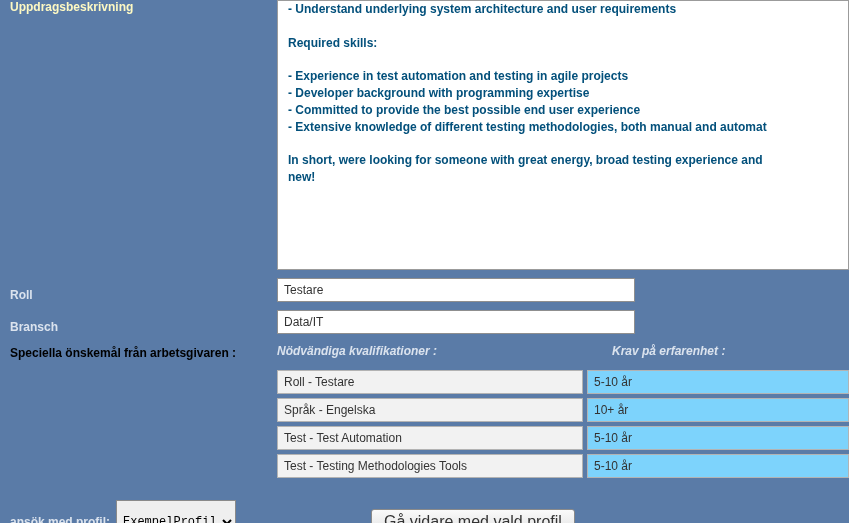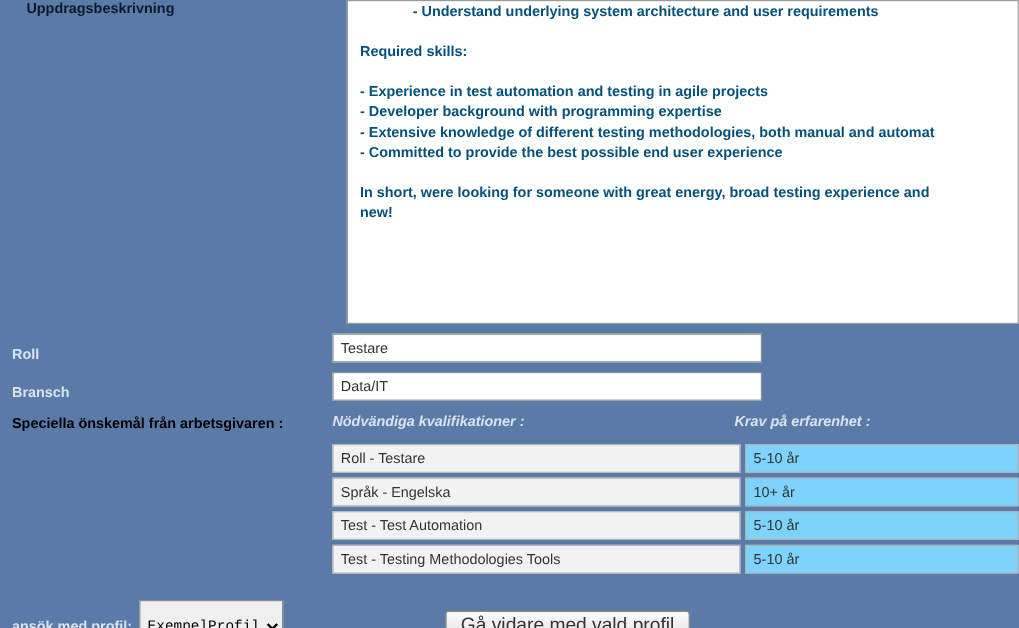--- a/index.html
+++ b/index.html
@@ -15,36 +15,35 @@
     background: #5a7ba7;
   }
   .top-row {
     display: flex;
     align-items: flex-start;
   }
   .label-col {
     width: 277px;
     flex-shrink: 0;
     padding: 0 10px;
-    color: #0f172a;
-    font-weight: bold;
-    margin-left: 12px;
+    color: #fef9c3;
+    font-weight: bold;
   }
   .desc-box {
     background: #fff;
     color: #03507b;
     border: 1px solid #9b9b9b;
     padding: 0 10px 10px 10px;
     font-weight: bold;
     line-height: 1.4;
     flex: 1;
     min-height: 270px;
   }
   .desc-box p { margin: 0; }
-  .desc-box .blk { margin-top: 0; margin-left: 44px; }
+  .desc-box .blk { margin-top: 0; }
   .field-row {
     display: flex;
     align-items: flex-end;
     margin-top: 8px;
   }
   .field-label {
     width: 277px;
     flex-shrink: 0;
     padding: 0 10px;
     color: #dbe3ee;
@@ -90,21 +89,21 @@
     font-style: italic;
     font-weight: bold;
     color: #dbe3ee;
     padding-left: 4px;
   }
   .qual-row {
     display: flex;
     margin-bottom: 4px;
   }
   .qual-cell1 {
-    width: 340px;
+    width: 306px;
     background: #f2f2f2;
     border: 1px solid #b3b3b3;
     padding: 4px 6px;
     color: #333;
     margin-right: 4px;
   }
   .qual-cell2 {
     flex: 1;
     background: #7dd3fc;
     border: 1px solid #b3b3b3;
@@ -148,22 +147,22 @@
 
   <div class="top-row">
     <div class="label-col">Uppdragsbeskrivning</div>
     <div class="desc-box">
       <p class="blk">- Understand underlying system architecture and user requirements</p>
       <p>&nbsp;</p>
       <p>Required skills:</p>
       <p>&nbsp;</p>
       <p>- Experience in test automation and testing in agile projects</p>
       <p>- Developer background with programming expertise</p>
+      <p>- Committed to provide the best possible end user experience</p>
       <p>- Extensive knowledge of different testing methodologies, both manual and automat</p>
-      <p>- Committed to provide the best possible end user experience</p>
       <p>&nbsp;</p>
       <p>In short, were looking for someone with great energy, broad testing experience and</p>
       <p>new!</p>
     </div>
   </div>
 
   <div class="field-row">
     <div class="field-label">Roll</div>
     <input type="text" class="field-input" value="Testare" style="">
   </div>

